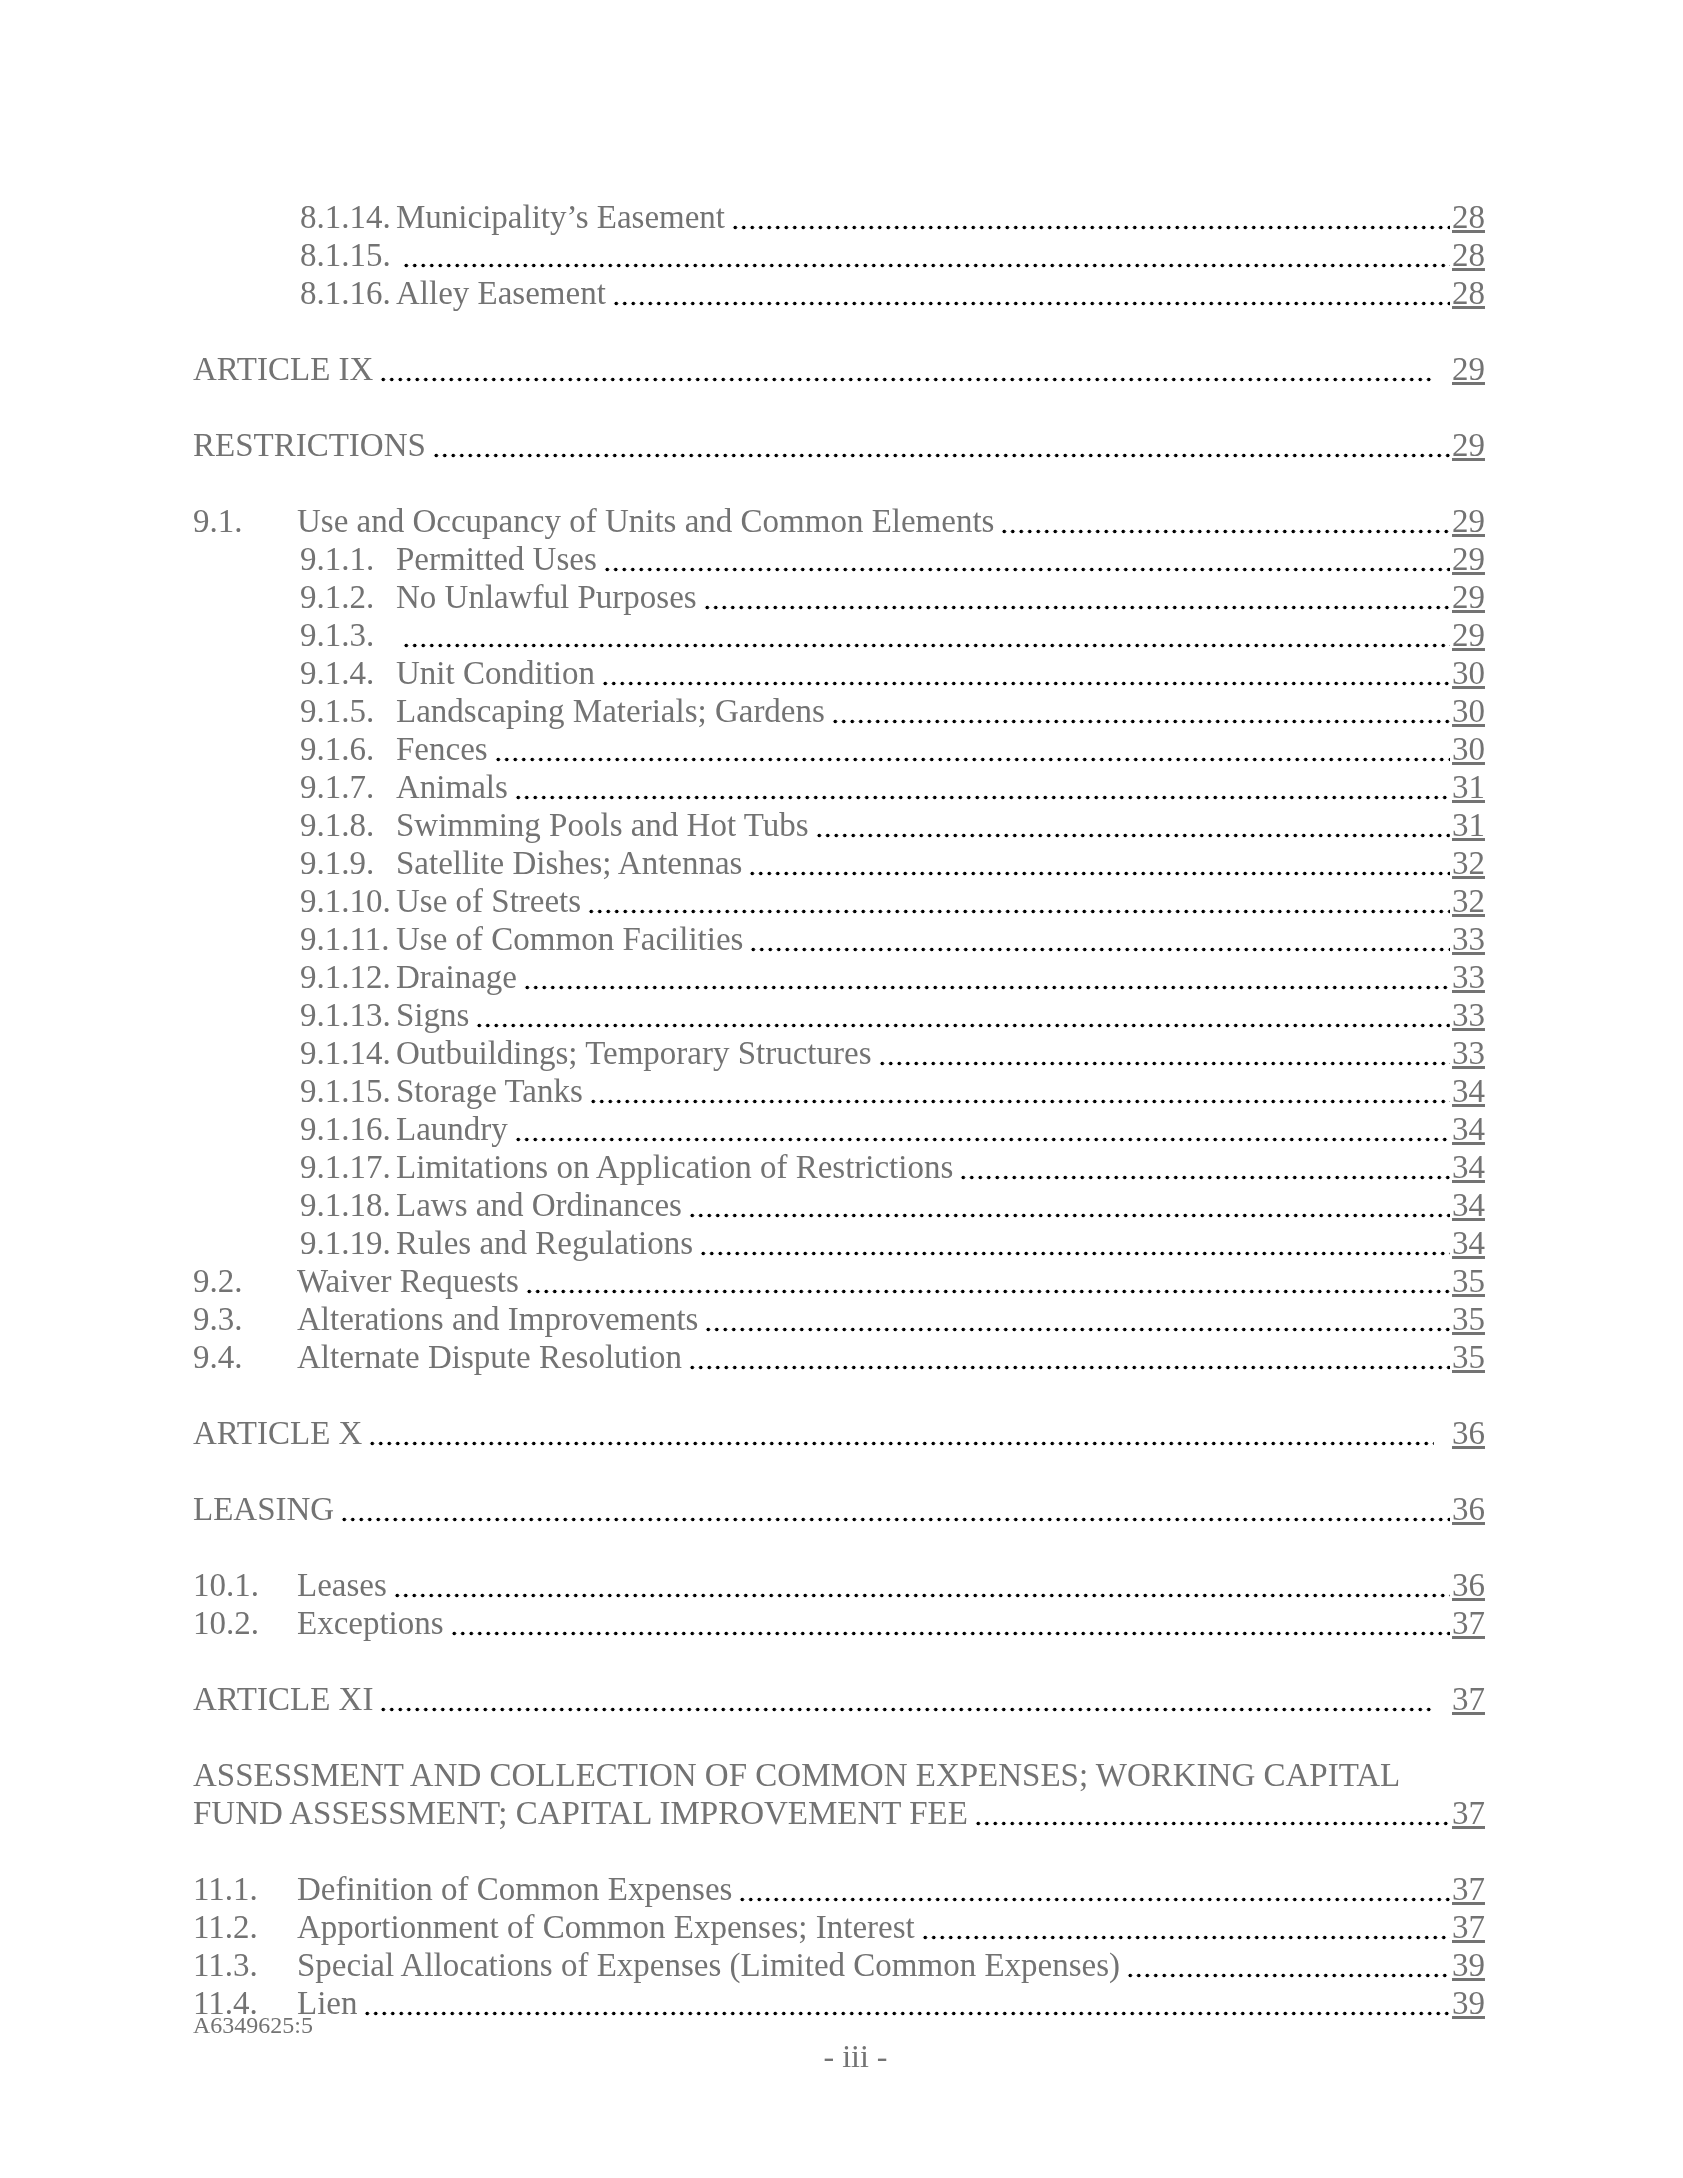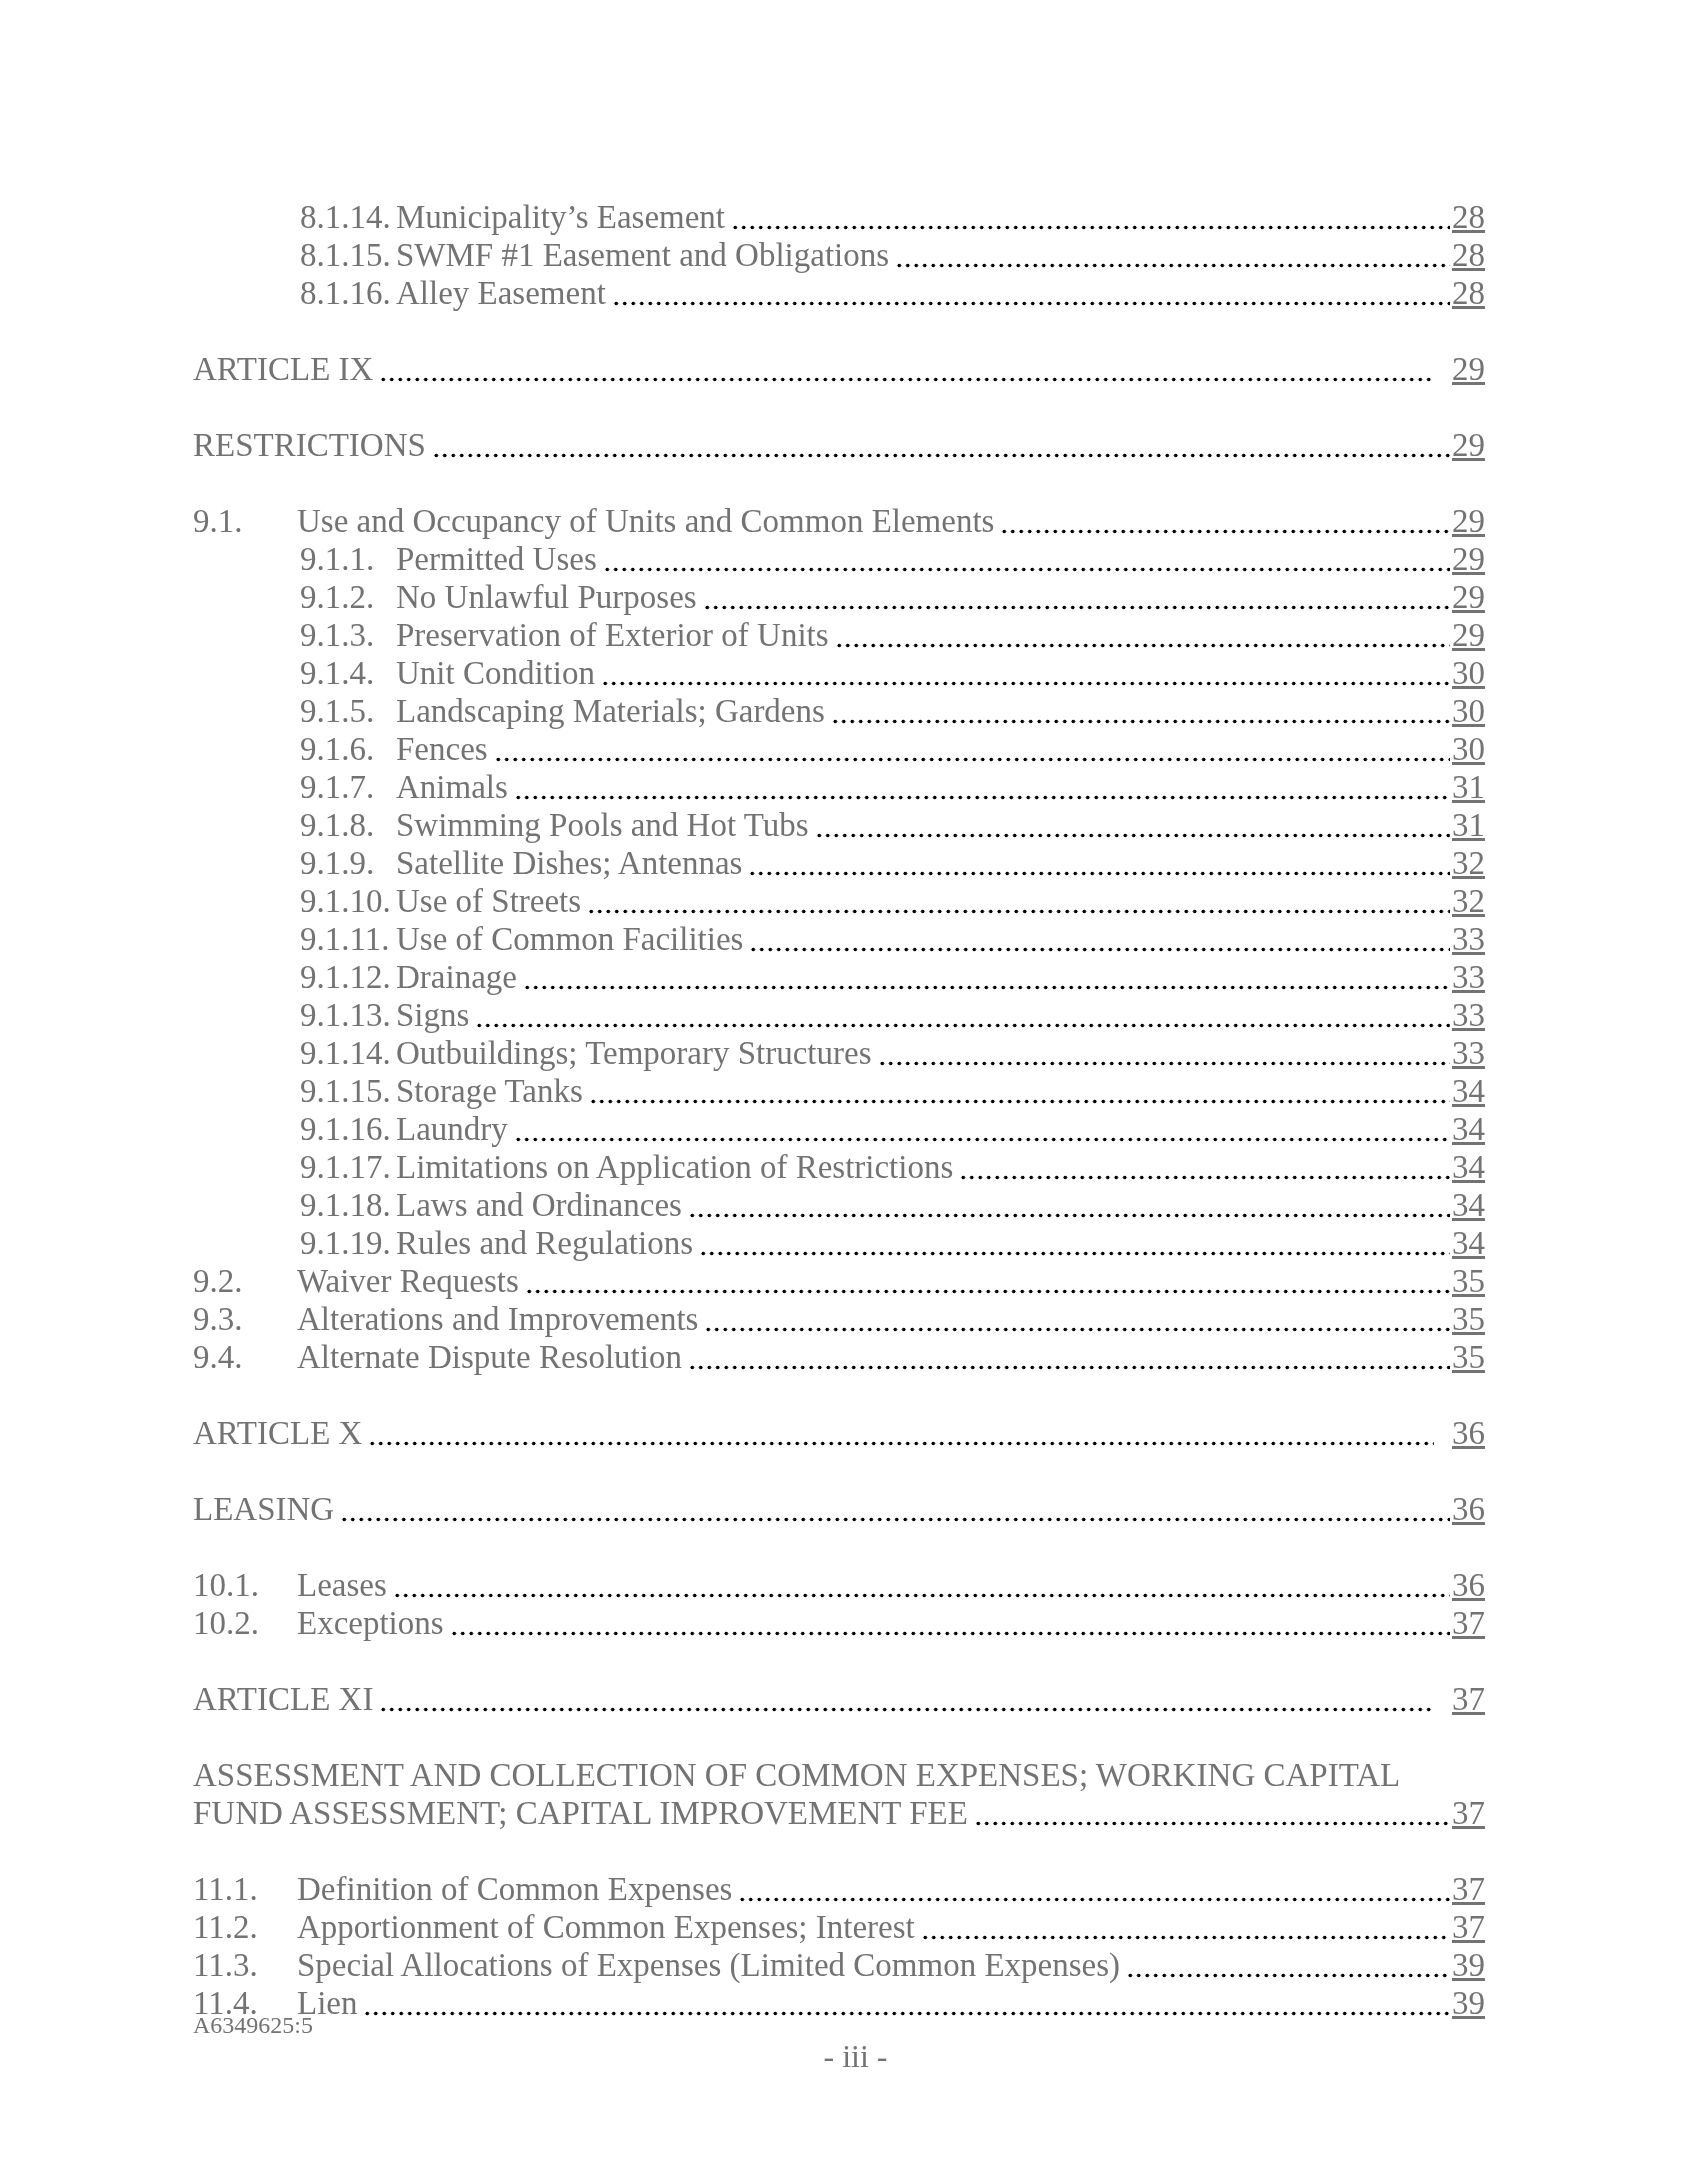--- a/index.html
+++ b/index.html
@@ -71,21 +71,20 @@
 <div class="page">
   <div class="toc">
       <div class="row subsection">
         <span class="num">8.1.14.</span>
         <span class="title">Municipality’s Easement</span>
         <span class="leader"></span>
         <span class="pg">28</span>
       </div>
       <div class="row subsection">
         <span class="num">8.1.15.</span>
-        <span class="title">SWMF #1 Easement and Obligations</span>
         <span class="leader"></span>
         <span class="pg">28</span>
       </div>
       <div class="row subsection">
         <span class="num">8.1.16.</span>
         <span class="title">Alley Easement</span>
         <span class="leader"></span>
         <span class="pg">28</span>
       </div>
       <div class="row heading sp gap">
@@ -111,21 +110,20 @@
         <span class="pg">29</span>
       </div>
       <div class="row subsection">
         <span class="num">9.1.2.</span>
         <span class="title">No Unlawful Purposes</span>
         <span class="leader"></span>
         <span class="pg">29</span>
       </div>
       <div class="row subsection">
         <span class="num">9.1.3.</span>
-        <span class="title">Preservation of Exterior of Units</span>
         <span class="leader"></span>
         <span class="pg">29</span>
       </div>
       <div class="row subsection">
         <span class="num">9.1.4.</span>
         <span class="title">Unit Condition</span>
         <span class="leader"></span>
         <span class="pg">30</span>
       </div>
       <div class="row subsection">

